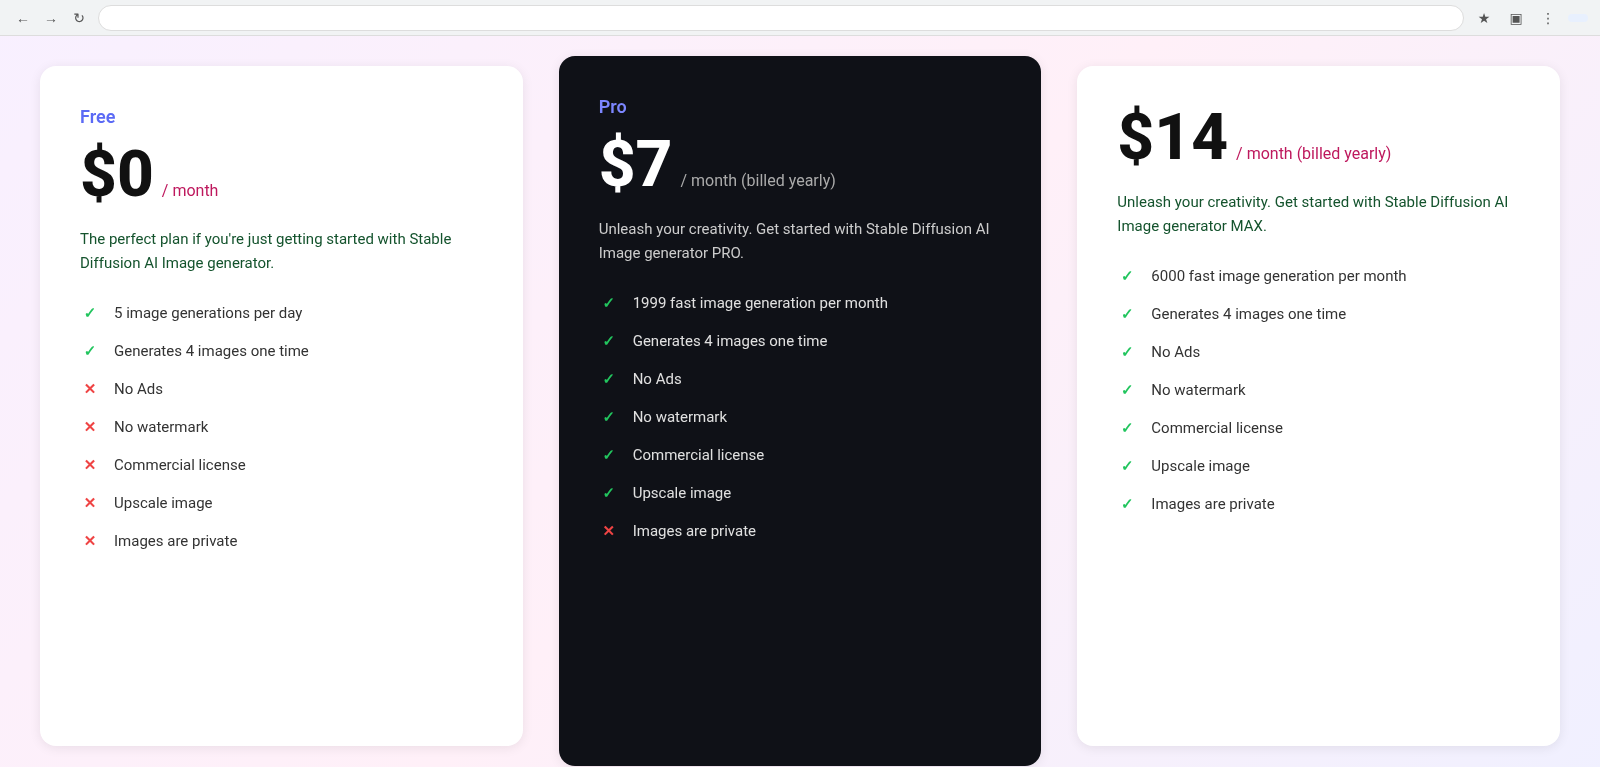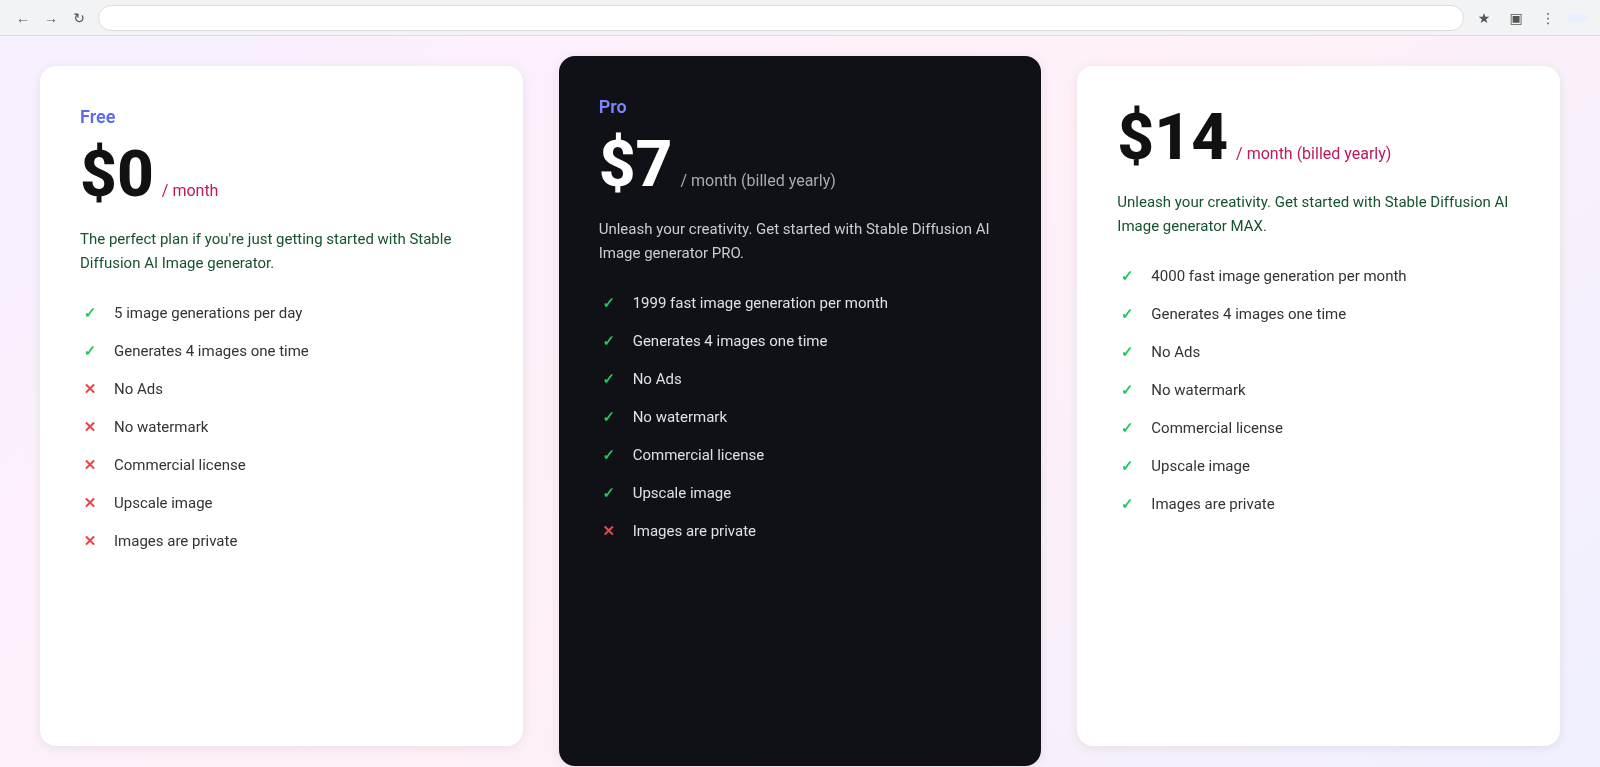--- a/index.html
+++ b/index.html
@@ -314,21 +314,21 @@
       </div>
       <div class="plan-card max">
         <div class="price-row">
           <span class="price-amount">$14</span>
           <span class="price-period">/ month (billed yearly)</span>
         </div>
         <div class="plan-description">Unleash your creativity. Get started with Stable Diffusion AI Image generator MAX.</div>
         <ul class="features-list">
           <li class="feature-item">
             <span class="feature-icon check-icon">✓</span>
-            <span>4000 fast image generation per month</span>
+            <span>6000 fast image generation per month</span>
           </li>
           <li class="feature-item">
             <span class="feature-icon check-icon">✓</span>
             <span>Generates 4 images one time</span>
           </li>
           <li class="feature-item">
             <span class="feature-icon check-icon">✓</span>
             <span>No Ads</span>
           </li>
           <li class="feature-item">

